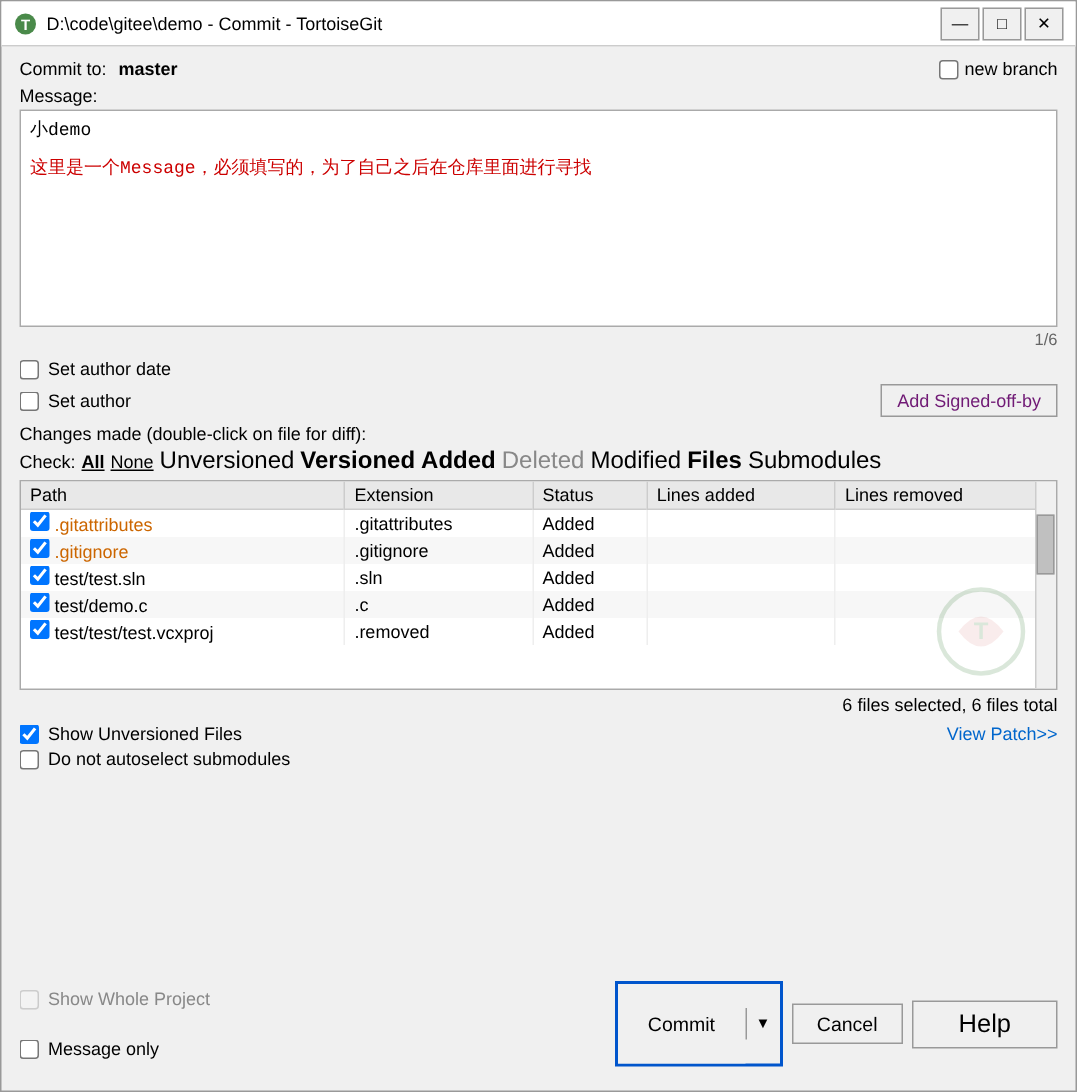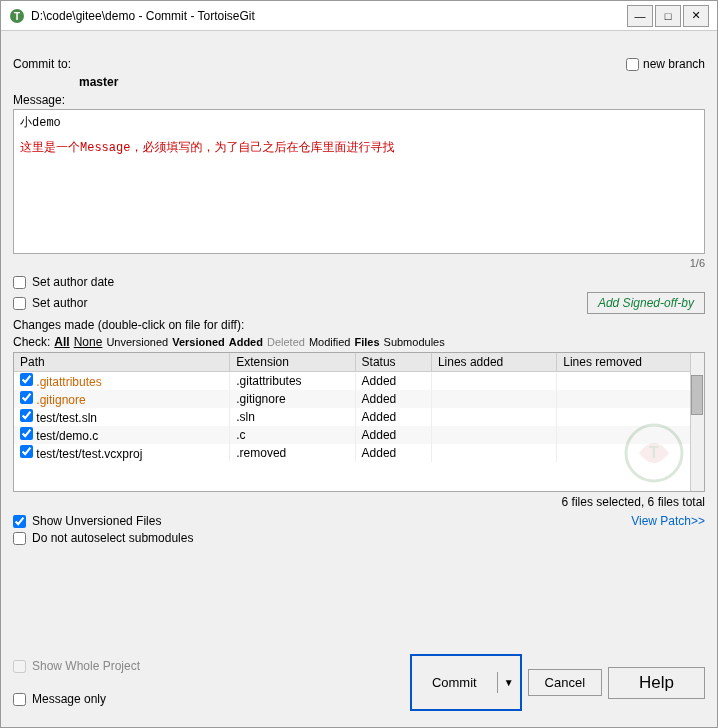--- a/index.html
+++ b/index.html
@@ -77,21 +77,20 @@
 
     .label {
       font-size: 12px;
       color: #000;
     }
 
     .commit-to-value {
       font-size: 12px;
       font-weight: bold;
       color: #000;
-      margin-top: 36px;
     }
 
     .checkbox-row {
       display: flex;
       align-items: center;
       gap: 4px;
     }
 
     .checkbox-row input[type="checkbox"] {
       width: 13px;
@@ -132,22 +131,21 @@
     .amend-row .label {
       color: #888;
     }
 
     .btn {
       background: #f0f0f0;
       border: 1px solid #999;
       padding: 3px 10px;
       font-size: 12px;
       cursor: pointer;
-      color: #15803d;
-      font-style: italic;
+      color: #701a75;
     }
 
     .changes-section {
       display: flex;
       flex-direction: column;
       gap: 3px;
       flex: 1;
     }
 
     .changes-title {
@@ -171,21 +169,21 @@
       text-decoration: underline;
       cursor: pointer;
       font-size: 12px;
     }
 
     .filter-link.bold {
       font-weight: bold;
     }
 
     .filter-item {
-      font-size: 11px;
+      font-size: 16px;
       color: #000;
     }
 
     .filter-item.bold {
       font-weight: bold;
     }
 
     .filter-item.dim {
       color: #888;
     }

